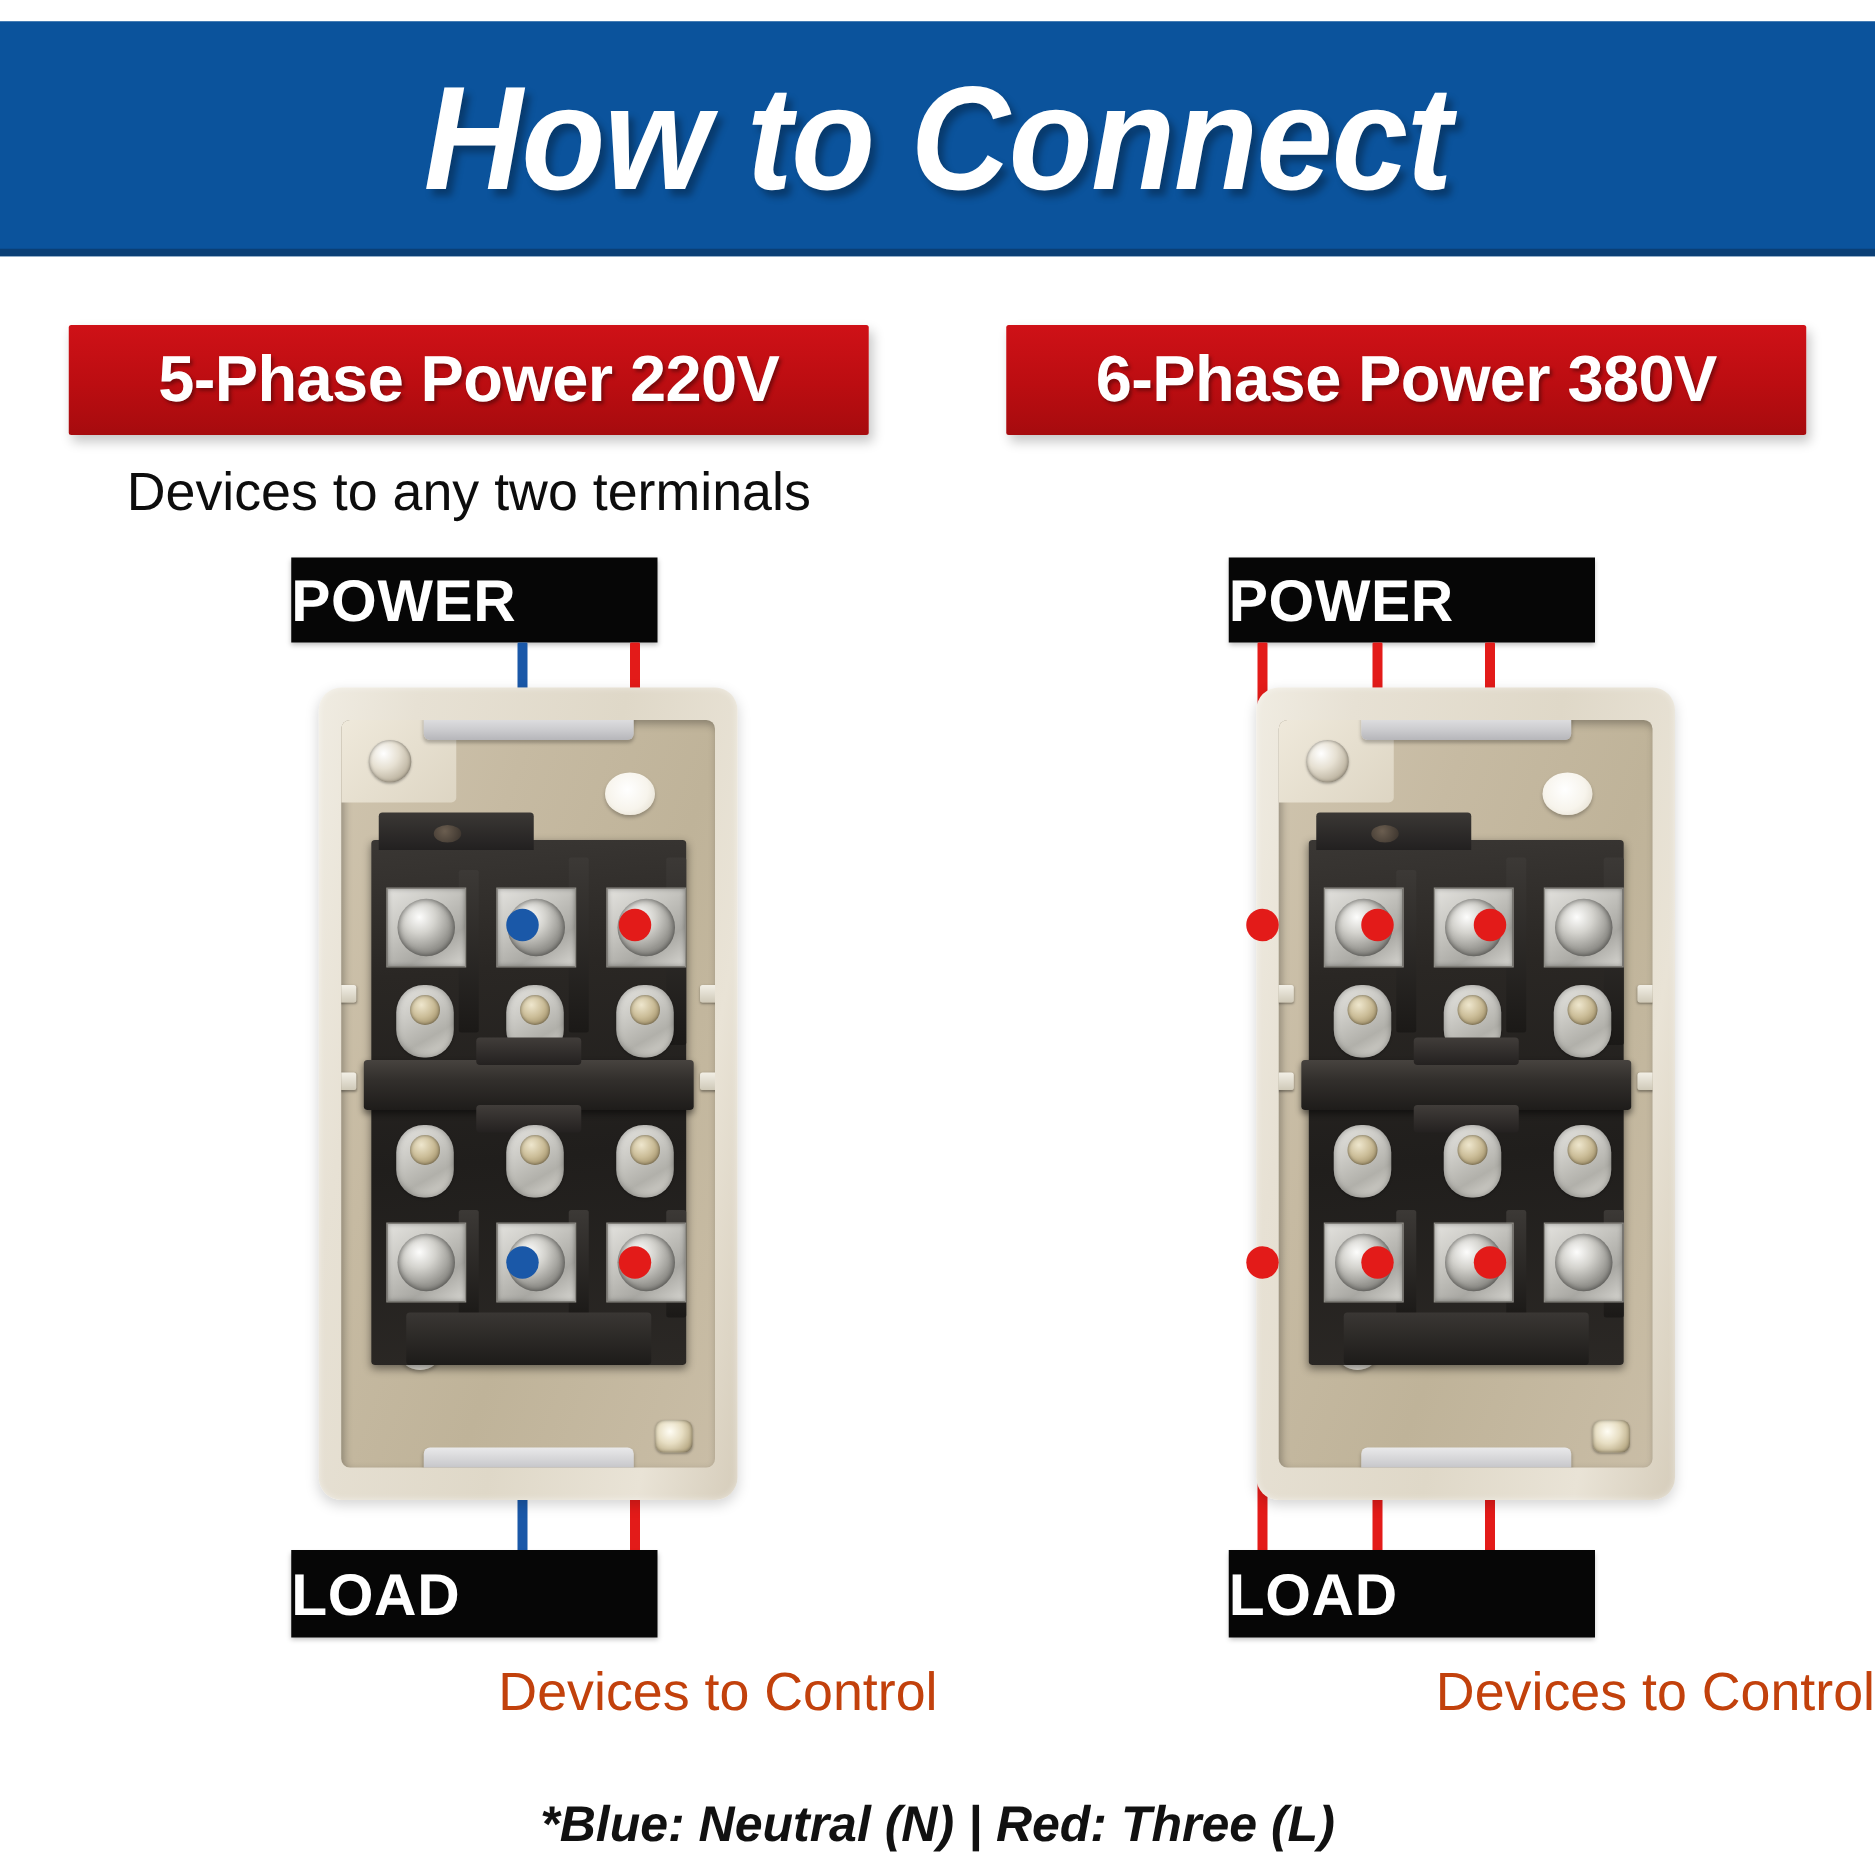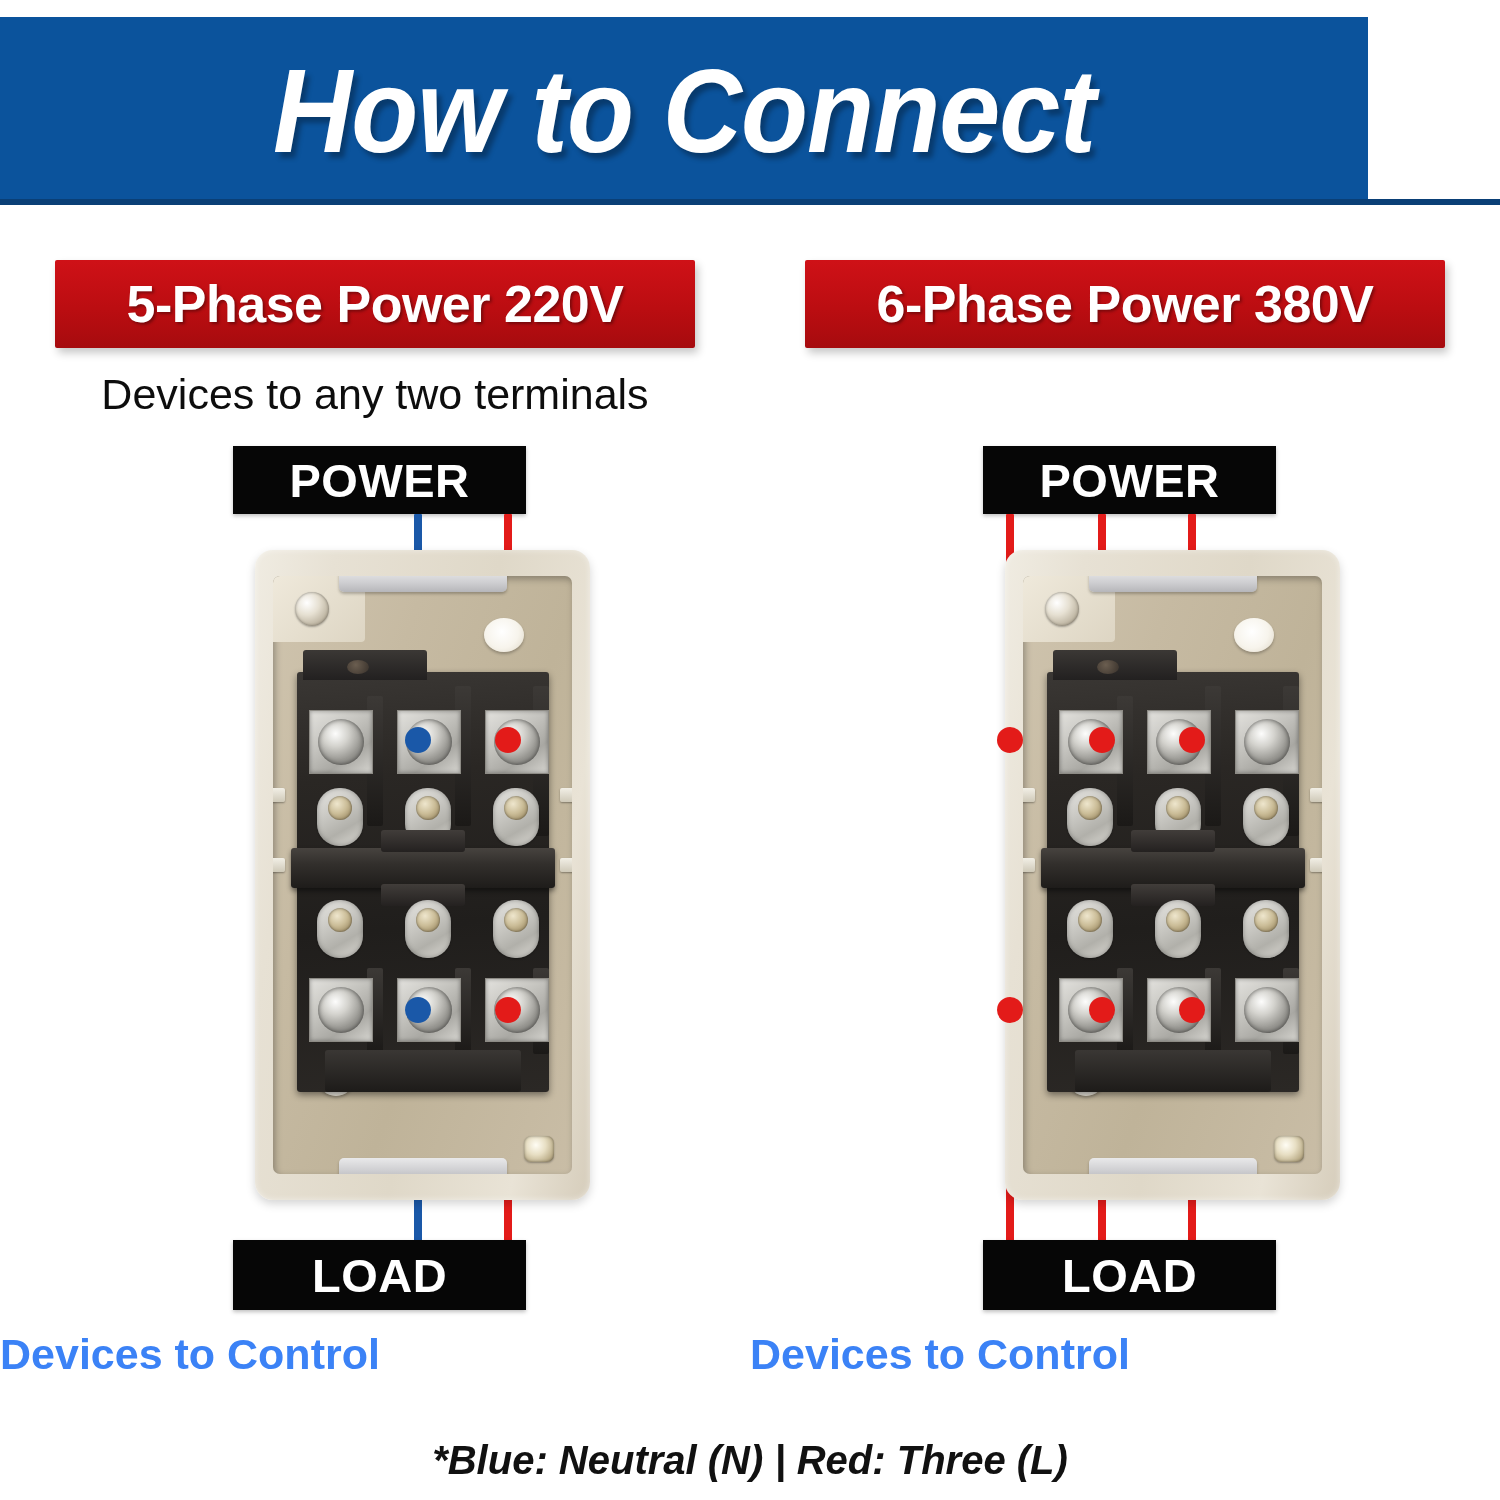--- a/index.html
+++ b/index.html
@@ -13,21 +13,21 @@
     position: relative;
     font-family: "Liberation Sans", sans-serif;
     overflow: hidden;
   }
 
   
   .header-banner {
     position: absolute;
     left: 0;
     top: 17px;
-    width: 1368px;
+    width: 1500px;
     height: 188px;
     background: #0b539c;
     display: flex;
     align-items: center;
     justify-content: center;
   }
   .header-banner-underline {
     position: absolute;
     left: 0;
     top: 199px;
@@ -94,43 +94,43 @@
     font-weight: 500;
     white-space: nowrap;
   }
 
   
   .tag-box {
     position: absolute;
     background: #060606;
     display: flex;
     align-items: center;
-    justify-content: center;
+    justify-content: flex-start;
     box-shadow: 0 2px 4px rgba(0,0,0,0.25);
   }
   .tag-box-text {
     color: #ffffff;
     font-size: 47px;
     font-weight: bold;
     letter-spacing: 0.5px;
     line-height: 1;
   }
   .tag-power { left: 233px; top: 241px; width: 293px; height: 68px; }
   .tag-load  { left: 233px; top: 1035px; width: 293px; height: 70px; }
 
   
   .foot-caption {
     position: absolute;
     top: 1125px;
     left: 0;
     width: 750px;
-    text-align: left;
+    text-align: right;
     font-size: 43px;
-    color: #3b82f6;
-    font-weight: 700;
+    color: #c2410c;
+    font-weight: 400;
     white-space: nowrap;
   }
 
   
   .wire {
     position: absolute;
     width: 8px;
     border-radius: 1px;
   }
   .wire.red  { background: #e31b19; }

